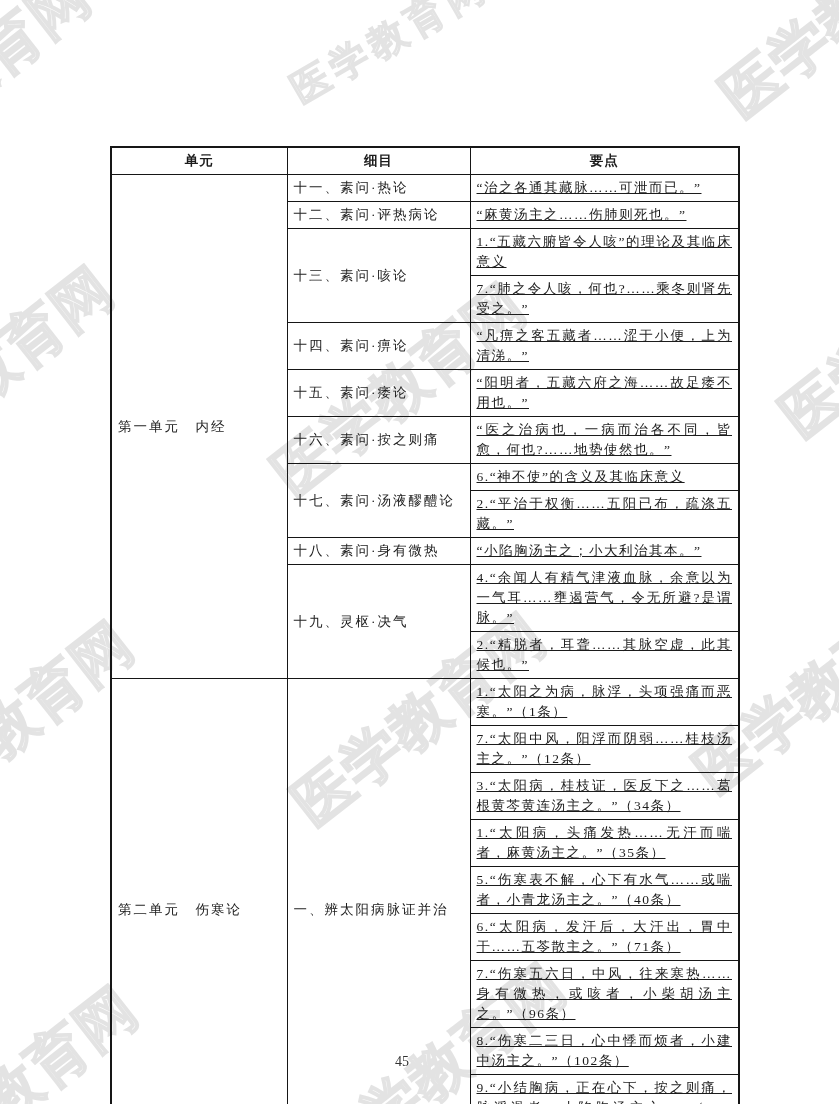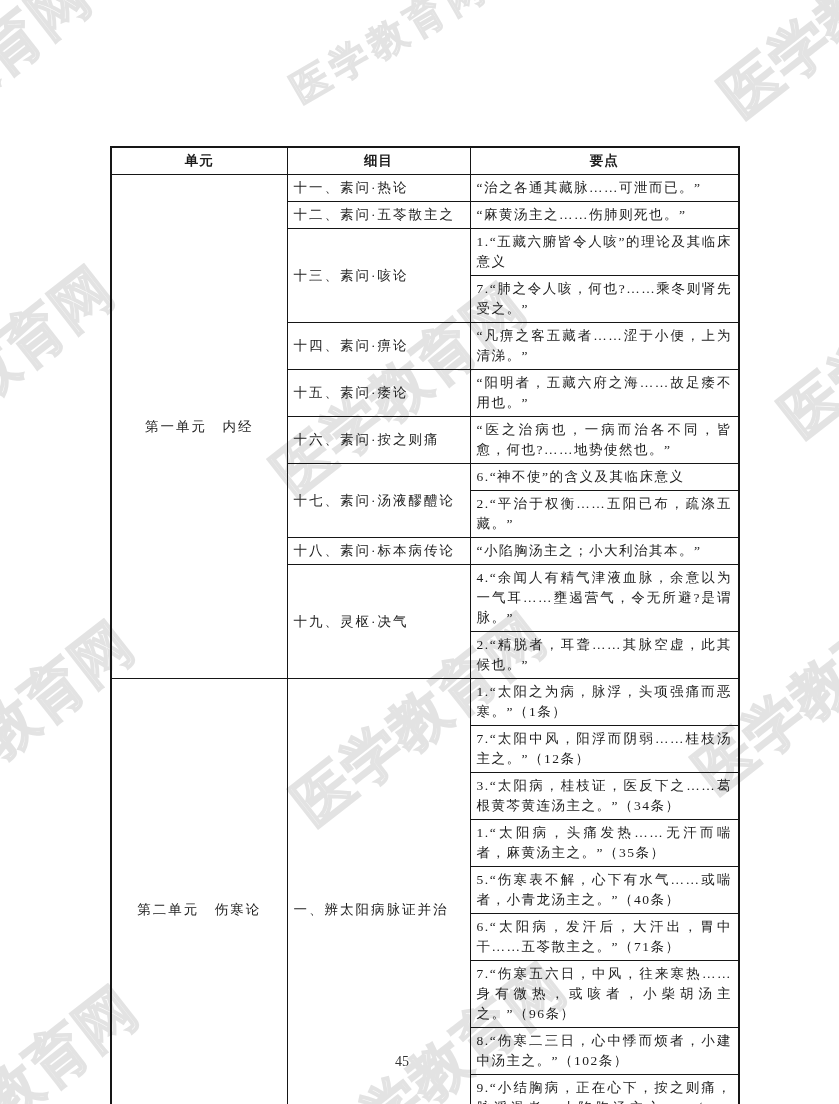--- a/index.html
+++ b/index.html
@@ -24,24 +24,24 @@
   table.syllabus th, table.syllabus td{
     border:1.5px solid #161616; vertical-align:middle;
     padding:3px 6px; overflow:hidden;
   }
   table.syllabus{ border:2.5px solid #161616; }
   th{
     font-family:"Liberation Sans",sans-serif; font-weight:700;
     font-size:13.5px; text-align:center; height:15px; padding:2px 4px;
     letter-spacing:1px;
   }
-  .unit-cell{ text-align:center; padding-left:4px; letter-spacing:2px; }
+  .unit-cell{ text-align:left; padding-left:4px; letter-spacing:2px; }
   .item-cell{ text-align:left; padding-left:7px; letter-spacing:2px; }
   .point-cell{
-    text-align:justify; padding:3px 5px 3px 7px; letter-spacing:1.5px;
+    text-align:justify; padding:3px 5px 3px 7px; letter-spacing:1.5px;text-decoration:underline;
   }
   
   .pagenum{
     position:absolute; left:395px; top:1054px; width:50px; text-align:left;
     font-size:14px; color:#333; z-index:2; font-family:"Liberation Serif",serif;
   }
 </style>
 </head>
 <body>
 
@@ -72,21 +72,21 @@
         <th>要点</th>
       </tr>
     </thead>
     <tbody id="tbody">
         <tr>
           <td rowspan="12" class="unit-cell">第一单元　内经</td>
           <td rowspan="1" class="item-cell">十一、素问·热论</td>
           <td class="point-cell">“治之各通其藏脉……可泄而已。”</td>
         </tr>
         <tr>
-          <td rowspan="1" class="item-cell">十二、素问·五苓散主之</td>
+          <td rowspan="1" class="item-cell">十二、素问·评热病论</td>
           <td class="point-cell">“麻黄汤主之……伤肺则死也。”</td>
         </tr>
         <tr>
           <td rowspan="2" class="item-cell">十三、素问·咳论</td>
           <td class="point-cell">1.“五藏六腑皆令人咳”的理论及其临床意义</td>
         </tr>
         <tr>
           <td class="point-cell">7.“肺之令人咳，何也?……乘冬则肾先受之。”</td>
         </tr>
         <tr>
@@ -102,21 +102,21 @@
           <td class="point-cell">“医之治病也，一病而治各不同，皆愈，何也?……地势使然也。”</td>
         </tr>
         <tr>
           <td rowspan="2" class="item-cell">十七、素问·汤液醪醴论</td>
           <td class="point-cell">6.“神不使”的含义及其临床意义</td>
         </tr>
         <tr>
           <td class="point-cell">2.“平治于权衡……五阳已布，疏涤五藏。”</td>
         </tr>
         <tr>
-          <td rowspan="1" class="item-cell">十八、素问·标本病传论</td>
+          <td rowspan="1" class="item-cell">十八、素问·身有微热</td>
           <td class="point-cell">“小陷胸汤主之；小大利治其本。”</td>
         </tr>
         <tr>
           <td rowspan="2" class="item-cell">十九、灵枢·决气</td>
           <td class="point-cell">4.“余闻人有精气津液血脉，余意以为一气耳……壅遏营气，令无所避?是谓脉。”</td>
         </tr>
         <tr>
           <td class="point-cell">2.“精脱者，耳聋……其脉空虚，此其候也。”</td>
         </tr>
         <tr>

